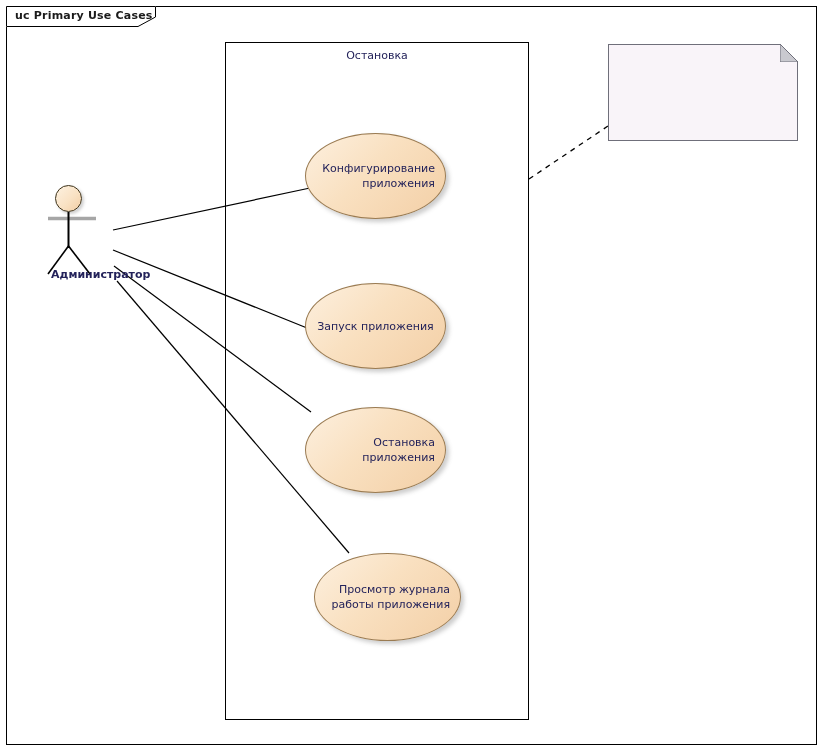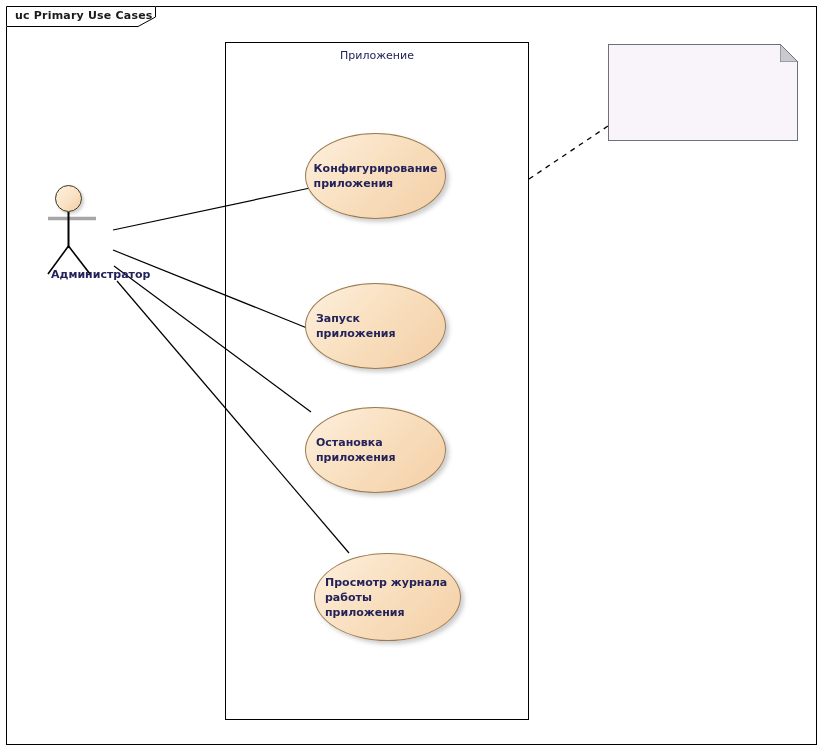--- a/index.html
+++ b/index.html
@@ -90,23 +90,23 @@
     background: linear-gradient(135deg, #fdf0df 0%, #f9e0c0 45%, #f3cfa6 100%);
     border: 1px solid #9a7b52;
     box-sizing: border-box;
     box-shadow: 3px 3px 4px rgba(90, 90, 90, 0.30);
     display: flex;
     align-items: center;
     justify-content: center;
   }
   .usecase-label {
     font-size: 11px;
-    font-weight: bold;
-    color: #23225a;
-    text-align: left;
+    font-weight: normal;
+    color: #23225a;
+    text-align: right;
     line-height: 15px;
     padding: 0 10px;
   }
 
   
   #actor {
     position: absolute;
     left: 20px;
     top: 182px;
     width: 130px;
@@ -192,21 +192,21 @@
 
   <div id="frame"></div>
 
   <div id="title-tab"></div>
   <svg id="title-tab-border" viewBox="0 0 150 21" width="150" height="21">
     <path d="M0.5,0.5 L149.5,0.5 L149.5,11 L132,20.5 L0.5,20.5 Z" fill="none" stroke="#000000" stroke-width="1"></path>
   </svg>
   <div id="title-tab-label">uc Primary Use Cases</div>
 
   <div id="boundary"></div>
-  <div id="boundary-label">Приложение</div>
+  <div id="boundary-label">Остановка</div>
 
   <svg id="connectors" viewBox="0 0 825 752" width="825" height="752">
 
     <line x1="113" y1="230" x2="310" y2="188" stroke="#000000" stroke-width="1.2"></line>
 
     <line x1="113" y1="250" x2="312" y2="330" stroke="#000000" stroke-width="1.2"></line>
 
     <line x1="114" y1="266" x2="311" y2="412" stroke="#000000" stroke-width="1.2"></line>
 
     <line x1="117" y1="281" x2="349" y2="553" stroke="#000000" stroke-width="1.2"></line>

